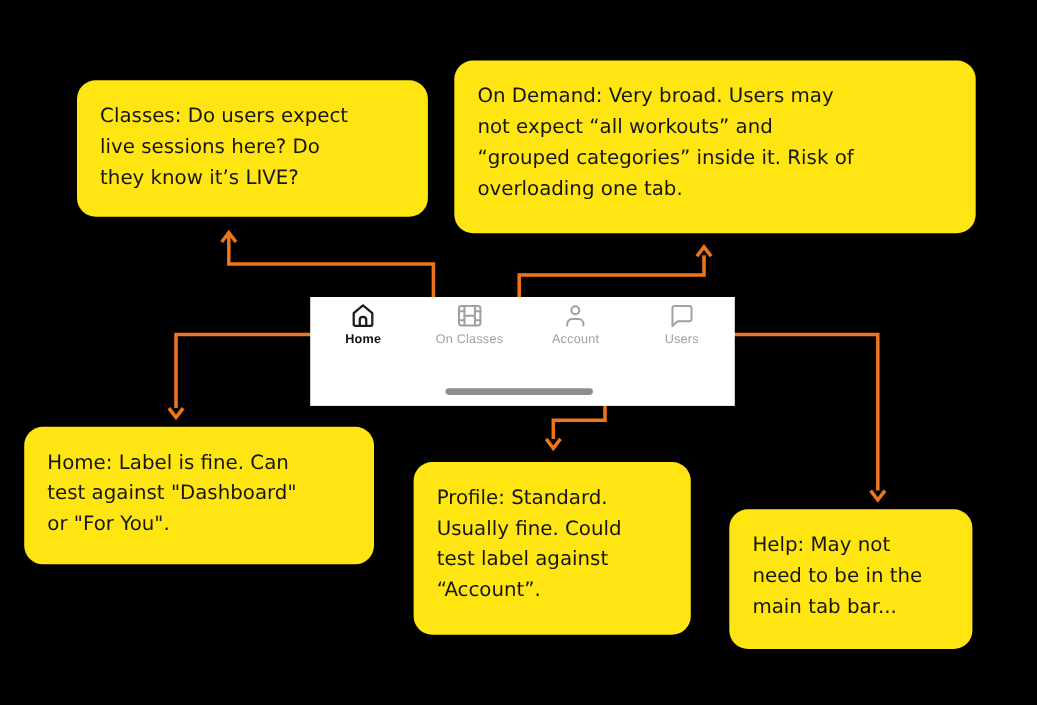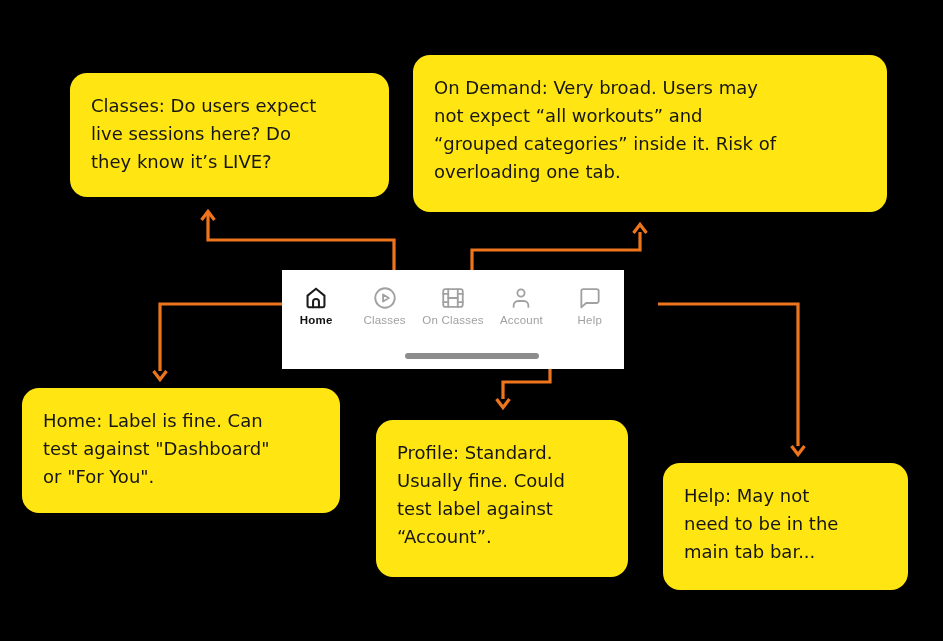--- a/index.html
+++ b/index.html
@@ -10,31 +10,31 @@
   
   .note{
     position:absolute;background:#FFE512;border-radius:17px;
     color:#161616;font:400 18px/28px "DejaVu Sans",sans-serif;
     padding:19px 21px;white-space:pre;box-sizing:border-box;
   }
   #note-classes {left:70px;  top:73px;  width:319px;height:124px;}
   #note-ondemand{left:413px; top:55px;  width:474px;height:157px;}
   #note-home    {left:22px;  top:388px; width:318px;height:125px;}
   #note-profile {left:376px; top:420px; width:252px;height:157px;}
-  #note-help    {left:663px; top:463px; width:245px;height:127px;}
+  #note-help    {left:663px; top:463px; width:221px;height:127px;}
 
   
   #arrows{position:absolute;left:0;top:0;width:943px;height:641px;pointer-events:none;}
   #arrows path{fill:none;stroke:#EE751C;stroke-width:3.2px;stroke-linejoin:miter;stroke-linecap:butt;}
 
   
   #tabbar{
-    position:absolute;left:282px;top:270px;width:342px;height:99px;
+    position:absolute;left:282px;top:270px;width:386px;height:99px;
     background:#FFFFFF;display:flex;align-items:flex-start;
-    padding-top:15px;box-sizing:border-box;
+    padding-top:4px;box-sizing:border-box;
   }
   .tab{flex:1;display:flex;flex-direction:column;align-items:center;gap:3px;cursor:pointer;}
   .tab svg{width:26px;height:26px;display:block;}
   .tab svg *{fill:none;stroke:#A1A1A1;stroke-width:1.7;stroke-linecap:round;stroke-linejoin:round;}
   .tab-label{font-size:11.5px;line-height:13px;color:#A1A1A1;letter-spacing:.2px;}
   .tab.active svg *{stroke:#1C1C1C;stroke-width:1.9;}
   .tab.active .tab-label{color:#121212;font-weight:700;}
   #home-indicator{
     position:absolute;left:123px;top:83px;width:134px;height:6px;
     border-radius:3px;background:#8D8D8D;
@@ -71,27 +71,20 @@
   <div id="tabbar">
 
     <div class="tab active">
       <svg viewBox="0 0 24 24">
         <path d="M4.2 9.8 L12 3.4 L19.8 9.8 V19.2 A1.3 1.3 0 0 1 18.5 20.5 H5.5 A1.3 1.3 0 0 1 4.2 19.2 Z"></path>
         <path d="M9.3 20.5 V15.2 Q9.3 12.9 12 12.9 Q14.7 12.9 14.7 15.2 V20.5"></path>
       </svg>
       <span class="tab-label">Home</span>
     </div>
 
-    <div class="tab">
-      <svg viewBox="0 0 24 24">
-        <circle cx="12" cy="12" r="9"></circle>
-        <path d="M10.2 8.8 L15.5 12 L10.2 15.2 Z"></path>
-      </svg>
-      <span class="tab-label">Classes</span>
-    </div>
 
     <div class="tab">
       <svg viewBox="0 0 24 24">
         <rect x="3" y="3.8" width="18" height="16.4" rx="2"></rect>
         <line x1="7.6" y1="3.8" x2="7.6" y2="20.2"></line>
         <line x1="16.4" y1="3.8" x2="16.4" y2="20.2"></line>
         <line x1="7.6" y1="12" x2="16.4" y2="12"></line>
         <line x1="3" y1="8.2" x2="7.6" y2="8.2"></line>
         <line x1="3" y1="15.8" x2="7.6" y2="15.8"></line>
         <line x1="16.4" y1="8.2" x2="21" y2="8.2"></line>
@@ -105,21 +98,21 @@
         <circle cx="12" cy="7.4" r="3.3"></circle>
         <path d="M5.2 20.2 V18.9 A4.1 4.1 0 0 1 9.3 14.8 H14.7 A4.1 4.1 0 0 1 18.8 18.9 V20.2"></path>
       </svg>
       <span class="tab-label">Account</span>
     </div>
 
     <div class="tab">
       <svg viewBox="0 0 24 24">
         <path d="M20 14.8 A1.8 1.8 0 0 1 18.2 16.6 H8.4 L4 20.6 V5.6 A1.8 1.8 0 0 1 5.8 3.8 H18.2 A1.8 1.8 0 0 1 20 5.6 Z"></path>
       </svg>
-      <span class="tab-label">Help</span>
+      <span class="tab-label">Users</span>
     </div>
 
     <div id="home-indicator"></div>
   </div>
 
   <div class="note" id="note-classes">Classes: Do users expect
 live sessions here? Do
 they know it’s LIVE?</div>
   <div class="note" id="note-ondemand">On Demand: Very broad. Users may
 not expect “all workouts” and

